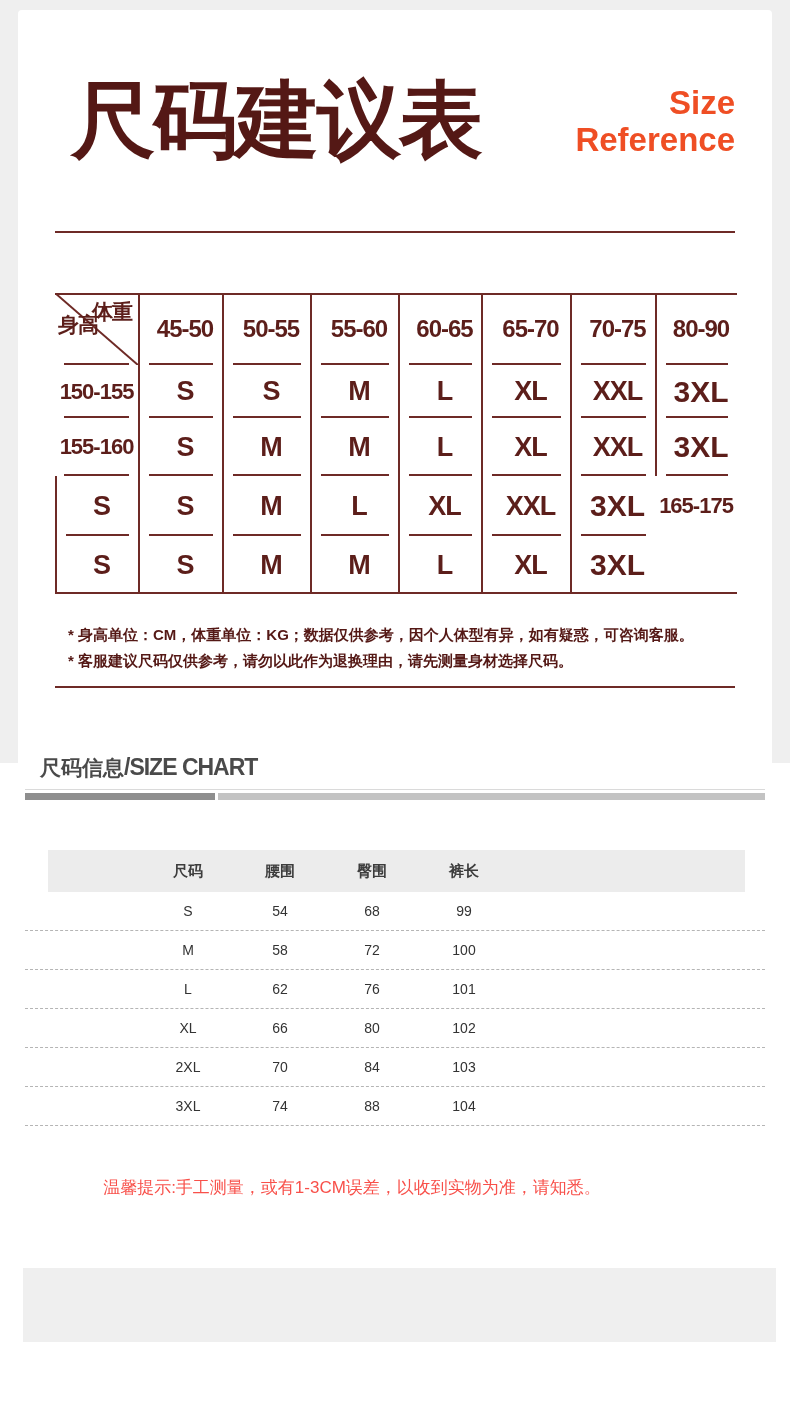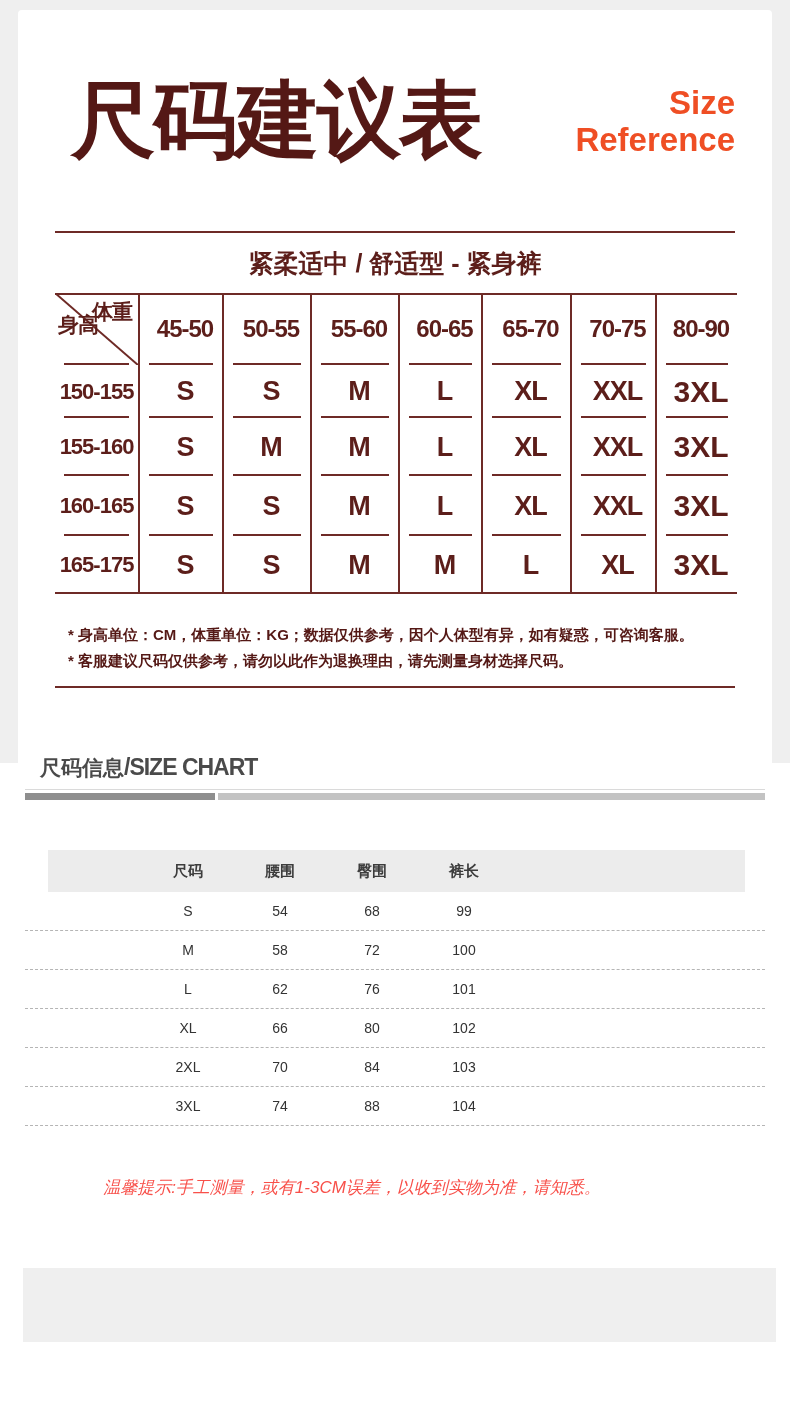--- a/index.html
+++ b/index.html
@@ -55,40 +55,39 @@
   .t2h { position:absolute; left:48px; top:850px; width:697px; height:42px; background:#ececec;
          display:grid; grid-template-columns:92px 92px 92px 92px; padding-left:94px;
          align-items:center; color:#3d3d3d; font-size:15px; font-weight:bold; }
   .t2h span { text-align:center;font-family:Liberation Mono, monospace; }
   .t2rows { position:absolute; left:25px; top:892px; width:740px; }
   .t2row { height:39px; display:grid; grid-template-columns:92px 92px 92px 92px; padding-left:117px;
            align-items:center; border-bottom:1px dashed #b5b5b5; color:#333333; font-size:14px; }
   .t2row span { text-align:center; }
 
   .rednote { position:absolute; left:0; top:1176px; width:704px; text-align:center;
-             color:#f8504a; font-size:17px;font-style:italic; }
+             color:#f8504a; font-size:17px; }
 
   .footer { position:absolute; left:23px; top:1268px; width:753px; height:74px; background:#efefef; }
 </style>
 </head>
 <body>
 
 <div class="graybg"></div>
 
 <div class="card">
 
   <div class="title">尺码建议表</div>
 
   <div class="size-en">
     <div>Size</div>
     <div>Reference</div>
   </div>
 
   <div class="rule rule-1"></div>
-  <div class="subtitle">紧柔适中 / 舒适型 - 紧身裤</div>
 
   <div class="t1">
 
     <div class="t1cell corner bl">
       <svg viewBox="0 0 100 100" preserveAspectRatio="none">
         <line x1="0" y1="0" x2="100" y2="100" stroke="#6e2a26" stroke-width="2" vector-effect="non-scaling-stroke"></line>
       </svg>
       <span class="cw">体重</span>
       <span class="ch">身高</span>
     </div>
@@ -111,21 +110,20 @@
 
     <div class="t1cell bl rl">155-160</div>
     <div class="t1cell vl bl sz">S</div>
     <div class="t1cell vl bl sz">M</div>
     <div class="t1cell vl bl sz">M</div>
     <div class="t1cell vl bl sz">L</div>
     <div class="t1cell vl bl sz">XL</div>
     <div class="t1cell vl bl sz">XXL</div>
     <div class="t1cell vl bl sz big">3XL</div>
 
-    <div class="t1cell bl rl">160-165</div>
     <div class="t1cell vl bl sz">S</div>
     <div class="t1cell vl bl sz">S</div>
     <div class="t1cell vl bl sz">M</div>
     <div class="t1cell vl bl sz">L</div>
     <div class="t1cell vl bl sz">XL</div>
     <div class="t1cell vl bl sz">XXL</div>
     <div class="t1cell vl bl sz big">3XL</div>
 
     <div class="t1cell rl">165-175</div>
     <div class="t1cell vl sz">S</div>

